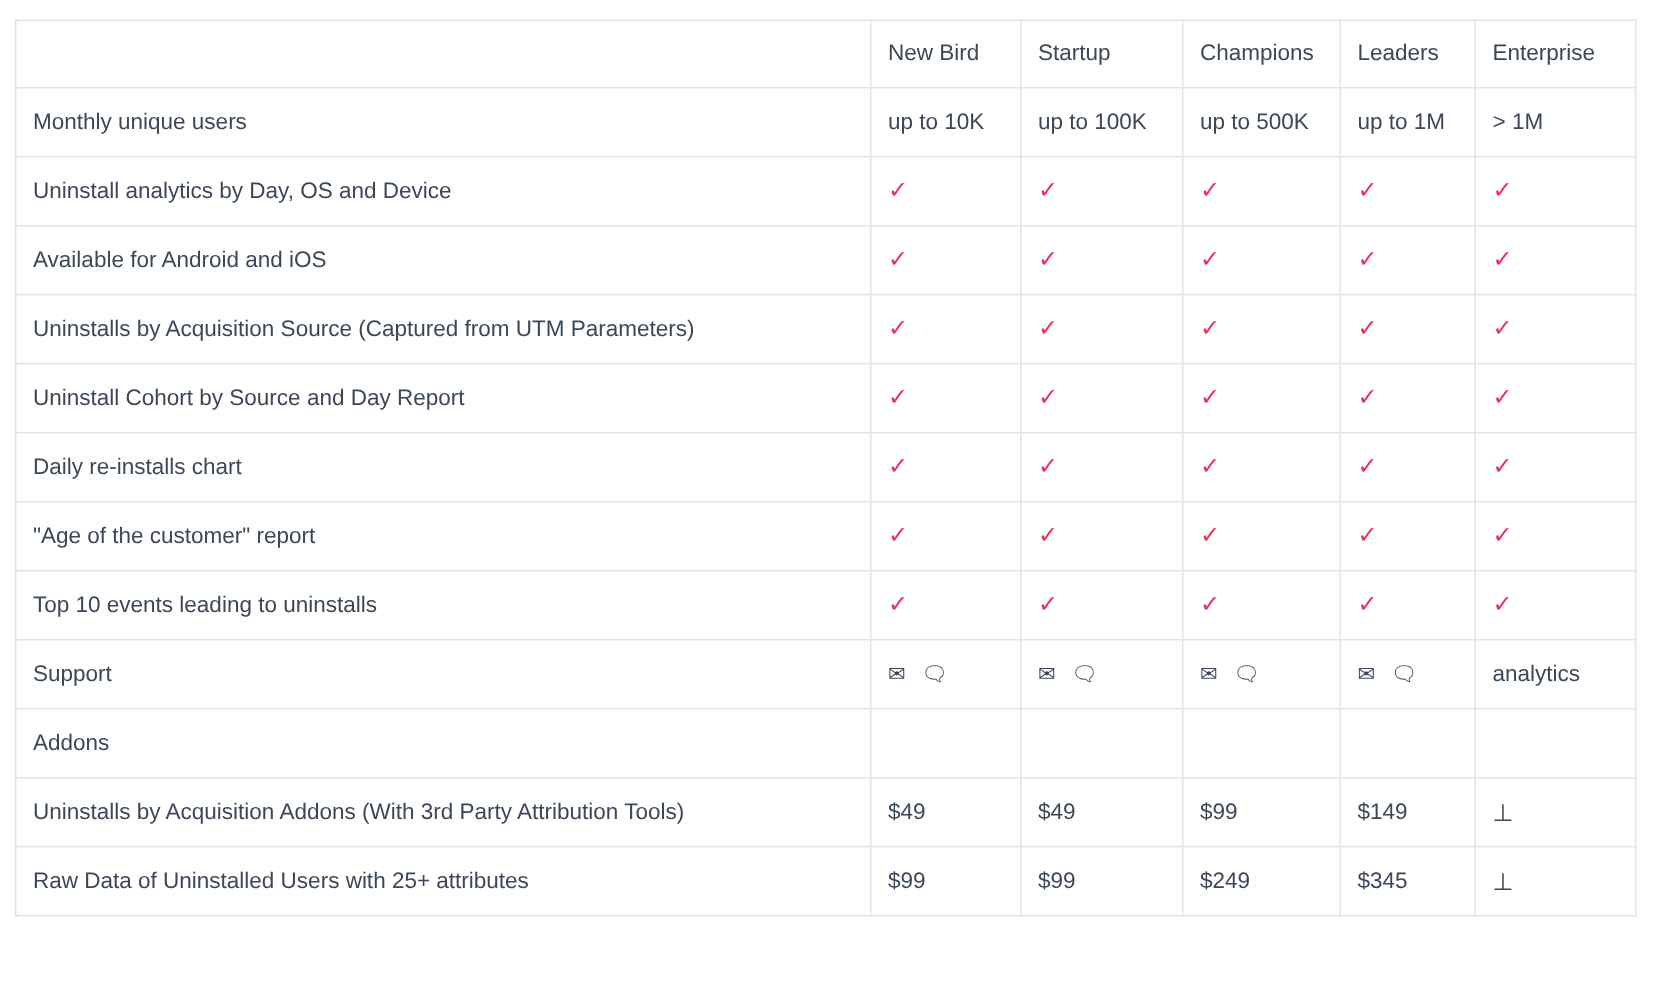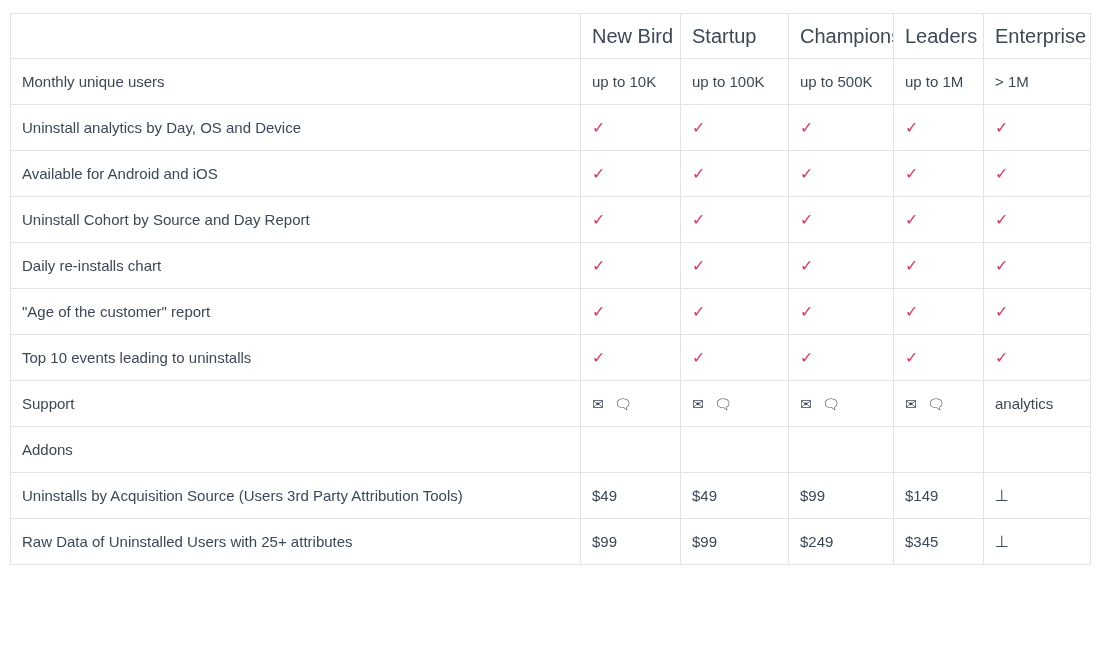--- a/index.html
+++ b/index.html
@@ -44,21 +44,21 @@
   col.c-feature { width: 570px; }
   col.c-plan1   { width: 100px; }
   col.c-plan2   { width: 108px; }
   col.c-plan3   { width: 105px; }
   col.c-plan4   { width: 90px; }
   col.c-plan5   { width: 107px; }
 
   .row-header td { height: 44px; }
   .plan-name {
     color: #8a8a8a;
-    font-size: 20px;
+    font-size: 15px;
   }
   .muted {
     color: #9b9b9b;
   }
   .feature-cell {
     padding-left: 12px;
   }
   .value-cell {
     padding-left: 12px;
   }
@@ -123,20 +123,28 @@
         </tr>
         <tr>
           <td class="feature-cell">Available for Android and iOS</td>
           <td class="value-cell"><span class="check">✓</span></td>
           <td class="value-cell"><span class="check">✓</span></td>
           <td class="value-cell"><span class="check">✓</span></td>
           <td class="value-cell"><span class="check">✓</span></td>
           <td class="value-cell"><span class="check">✓</span></td>
         </tr>
         <tr>
+          <td class="feature-cell">Uninstalls by Acquisition Source (Captured from UTM Parameters)</td>
+          <td class="value-cell"><span class="check">✓</span></td>
+          <td class="value-cell"><span class="check">✓</span></td>
+          <td class="value-cell"><span class="check">✓</span></td>
+          <td class="value-cell"><span class="check">✓</span></td>
+          <td class="value-cell"><span class="check">✓</span></td>
+        </tr>
+        <tr>
           <td class="feature-cell">Uninstall Cohort by Source and Day Report</td>
           <td class="value-cell"><span class="check">✓</span></td>
           <td class="value-cell"><span class="check">✓</span></td>
           <td class="value-cell"><span class="check">✓</span></td>
           <td class="value-cell"><span class="check">✓</span></td>
           <td class="value-cell"><span class="check">✓</span></td>
         </tr>
         <tr>
           <td class="feature-cell">Daily re-installs chart</td>
           <td class="value-cell"><span class="check">✓</span></td>
@@ -171,21 +179,21 @@
         </tr>
         <tr>
           <td class="feature-cell muted">Addons</td>
           <td class="value-cell empty-cell"></td>
           <td class="value-cell empty-cell"></td>
           <td class="value-cell empty-cell"></td>
           <td class="value-cell empty-cell"></td>
           <td class="value-cell empty-cell"></td>
         </tr>
         <tr>
-          <td class="feature-cell">Uninstalls by Acquisition Source (Users 3rd Party Attribution Tools)</td>
+          <td class="feature-cell">Uninstalls by Acquisition Addons (With 3rd Party Attribution Tools)</td>
           <td class="value-cell">$49</td>
           <td class="value-cell">$49</td>
           <td class="value-cell">$99</td>
           <td class="value-cell">$149</td>
           <td class="value-cell"><span class="dl-icon">⊥</span></td>
         </tr>
         <tr>
           <td class="feature-cell">Raw Data of Uninstalled Users with 25+ attributes</td>
           <td class="value-cell">$99</td>
           <td class="value-cell">$99</td>

